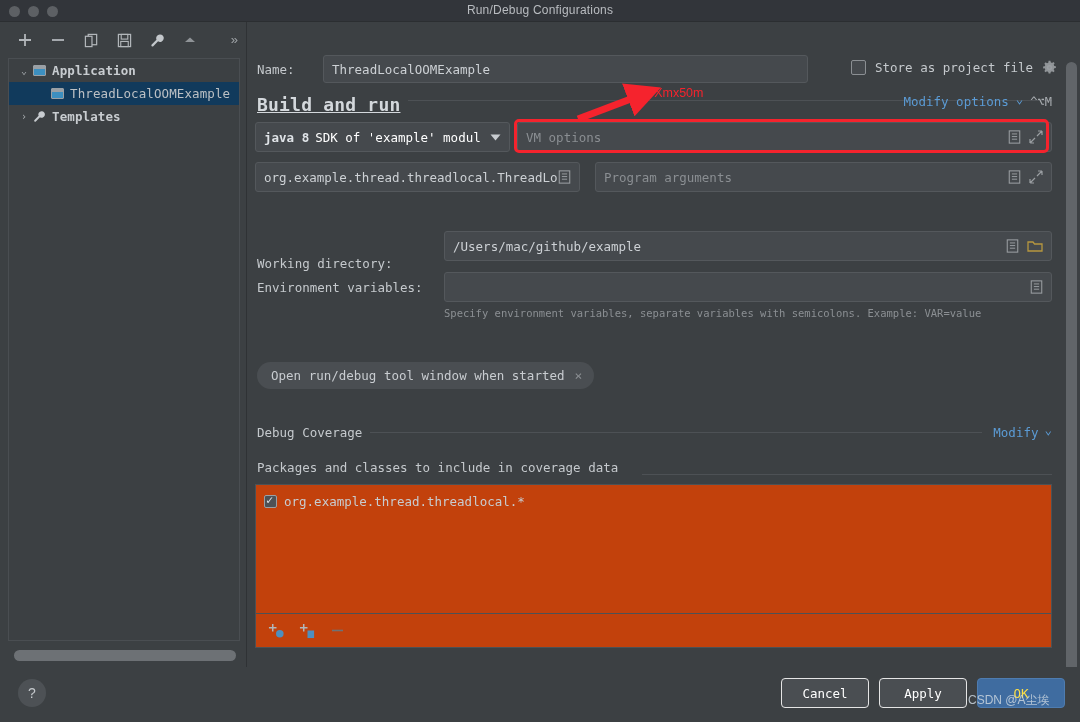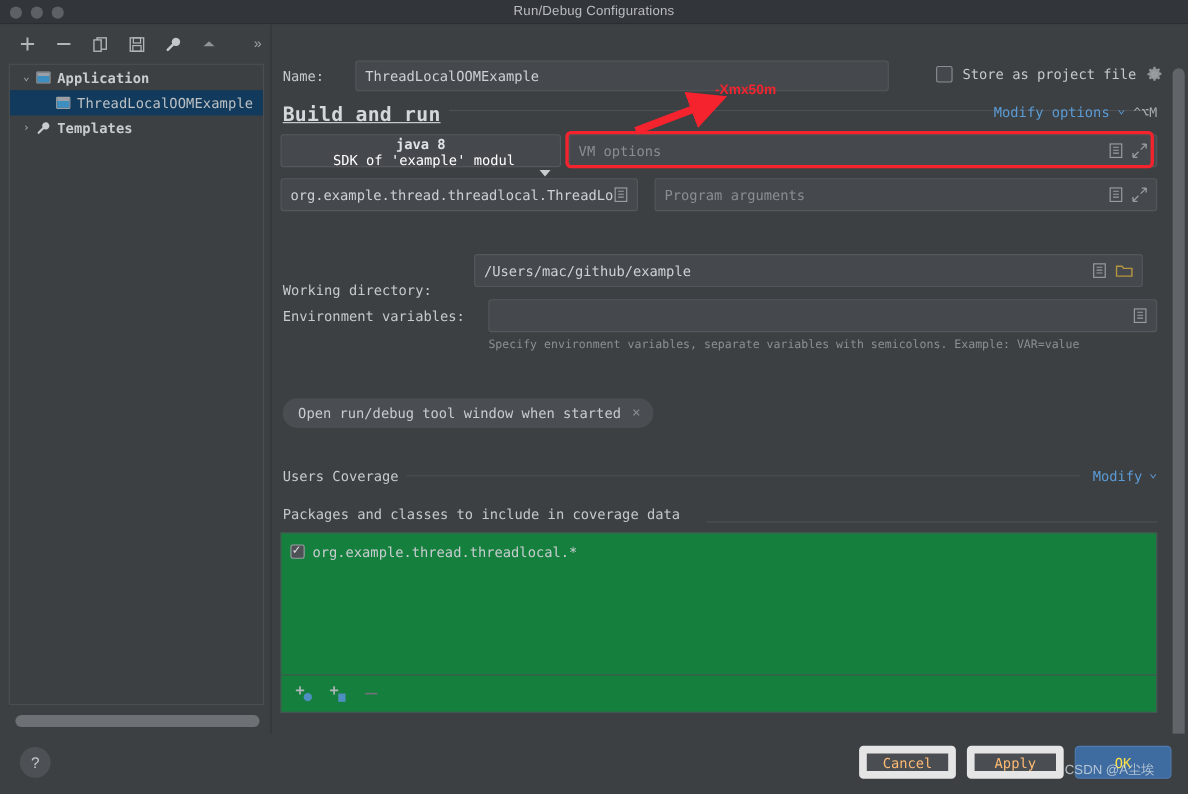--- a/index.html
+++ b/index.html
@@ -115,21 +115,21 @@
   .tag {
     display: inline-flex; align-items: flex-end; gap: 10px;
     background: #4a4e52; border-radius: 14px;
     padding: 6px 12px 6px 14px;
     color: #c8ccd0; font-size: 12.5px;
   }
   .tag .x { color: #8b8f93; font-size: 13px; }
 
   .cov-box {
     position: absolute;
-    border: 1px solid #4d5155; background: #15803d;
+    border: 1px solid #4d5155; background: #c2410c;
   }
   .cov-item { display: flex; align-items: center; gap: 7px; font-size: 12.5px; color: #c8ccd0; }
   .cbox {
     width: 13px; height: 13px; border: 1px solid #9aa0a5; border-radius: 2px;
     background: #4d5155; position: relative; flex: 0 0 13px;
   }
   .cbox::after {
     content: "✓"; position: absolute; left: 1px; top: -3px;
     font-size: 12px; color: #dfe3e7;
   }
@@ -144,21 +144,21 @@
     width: 28px; height: 28px; border-radius: 50%;
     background: #4d5155; color: #c5c9cd;
     display: flex; align-items: center; justify-content: center;
     font-size: 14px; font-family: "Liberation Sans", sans-serif;
   }
   .btn {
     position: absolute; top: 678px; height: 30px;
     border-radius: 4px; display: flex; align-items: center; justify-content: center;
     font-size: 12.5px; font-family: "DejaVu Sans Mono", monospace;
   }
-  .btn.secondary { background: #4a4e52; border: 7px solid #e5e5e5; color: #fdba74; }
+  .btn.secondary { background: #4a4e52; border: 1px solid #e5e5e5; color: #ffffff; }
   .btn.primary { background: #3f6ca0; border: 1px solid #4e7cb0; color: #fde047; }
 
   
   #annot { position: absolute; left: 0; top: 0; width: 1080px; height: 722px; pointer-events: none; }
   .red-box {
     position: absolute; border: 3px solid #f5232d; border-radius: 5px;
   }
   .xmx-label {
     position: absolute; color: #f5232d; font-size: 12.5px;
     font-family: "Liberation Sans", sans-serif;
@@ -273,21 +273,21 @@
     <div class="sep-line" style="position:absolute;left:10px;top:78px;width:795px;"></div>
 
     <div class="sec-title" style="position:absolute;left:10px;top:72px;background:#3c4043;padding-right:8px;">Build and run</div>
 
     <div style="position:absolute;right:28px;top:72px;display:flex;align-items:center;gap:7px;">
       <span class="link">Modify options</span>
       <span class="link" style="position:relative;top:-3px;">⌄</span>
       <span class="shortcut">^⌥M</span>
     </div>
 
-    <div class="field" style="position:absolute;left:8px;top:100px;width:255px;height:30px;flex-direction:column;">
+    <div class="field" style="position:absolute;left:8px;top:100px;width:255px;height:30px;">
       <span style="font-weight:bold;color:#dfe3e7;">java 8</span>
       <span style="color:#ffffff;margin-left:6px;">SDK of 'example' modul</span>
       <span class="field-icons">
         <span class="ic">
           <svg width="11" height="9" viewBox="0 0 11 9">
               <path d="M0.5 1.5h10L5.5 7.5z" fill="#c8ccd0"></path>
             </svg>
         </span>
       </span>
     </div>
@@ -332,21 +332,21 @@
         </span>
         <span class="ic">
           <svg width="14" height="14" viewBox="0 0 14 14">
               <path d="M13 1L8 6M13 1H9M13 1v4M1 13l5-5M1 13h4M1 13V9" stroke="#9a9ea2" stroke-width="1.2" fill="none"></path>
             </svg>
         </span>
       </span>
     </div>
 
     <div class="lbl" style="position:absolute;left:10px;top:217px;margin-top:17px;">Working directory:</div>
-    <div class="field" style="position:absolute;left:184px;top:209px;width:608px;height:30px;gap:17px;">
+    <div class="field" style="position:absolute;left:197px;top:209px;width:608px;height:30px;gap:17px;">
       <span>/Users/mac/github/example</span>
       <span class="field-icons">
         <span class="ic">
           <svg width="13" height="14" viewBox="0 0 14 16">
               <rect x="1" y="1" width="12" height="14" fill="none" stroke="#9a9ea2" stroke-width="1.2"></rect>
               <path d="M4 4.5h6M4 7.5h6M4 10.5h6" stroke="#9a9ea2" stroke-width="1.1"></path>
             </svg>
         </span>
         <span class="ic">
           <svg width="16" height="14" viewBox="0 0 16 14">
@@ -371,21 +371,21 @@
     <div style="position:absolute;left:197px;top:285px;font-size:10.5px;color:#8b8f93;font-family:'DejaVu Sans Mono',monospace;">Specify environment variables, separate variables with semicolons. Example: VAR=value</div>
 
     <div style="position:absolute;left:10px;top:340px;">
       <span class="tag">
         <span>Open run/debug tool window when started</span>
         <span class="x">×</span>
       </span>
     </div>
 
     <div class="sep-line" style="position:absolute;left:120px;top:410px;width:615px;"></div>
-    <div class="lbl" style="position:absolute;left:10px;top:403px;background:#3c4043;padding-right:8px;">Users Coverage</div>
+    <div class="lbl" style="position:absolute;left:10px;top:403px;background:#3c4043;padding-right:8px;">Debug Coverage</div>
     <div style="position:absolute;right:28px;top:403px;display:flex;align-items:flex-start;gap:6px;">
       <span class="link">Modify</span>
       <span class="link" style="position:relative;top:-3px;">⌄</span>
     </div>
 
     <div class="sep-line" style="position:absolute;left:395px;top:452px;width:410px;"></div>
     <div class="lbl" style="position:absolute;left:10px;top:438px;background:#3c4043;padding-right:8px;">Packages and classes to include in coverage data</div>
 
     <div class="cov-box" style="left:8px;top:462px;width:797px;height:130px;">
       <div class="cov-item" style="position:absolute;left:8px;top:9px;">
@@ -430,16 +430,16 @@
   <div id="annot">
     <div class="red-box" style="left:514px;top:119px;width:535px;height:34px;"></div>
     <svg width="1080" height="722" style="position:absolute;left:0;top:0;">
       <defs>
         <marker id="ah" markerWidth="5" markerHeight="5" refX="2.4" refY="2.5" orient="auto">
           <path d="M0,0 L5,2.5 L0,5 z" fill="#f5232d"></path>
         </marker>
       </defs>
       <line x1="578" y1="119" x2="644" y2="94" stroke="#f5232d" stroke-width="7" marker-end="url(#ah)"></line>
     </svg>
-    <div class="xmx-label" style="left:650px;top:74px;font-weight:bold;">-Xmx50m</div>
+    <div class="xmx-label" style="left:650px;top:86px;">-Xmx50m</div>
   </div>
 
 </div>
 
 </body></html>

